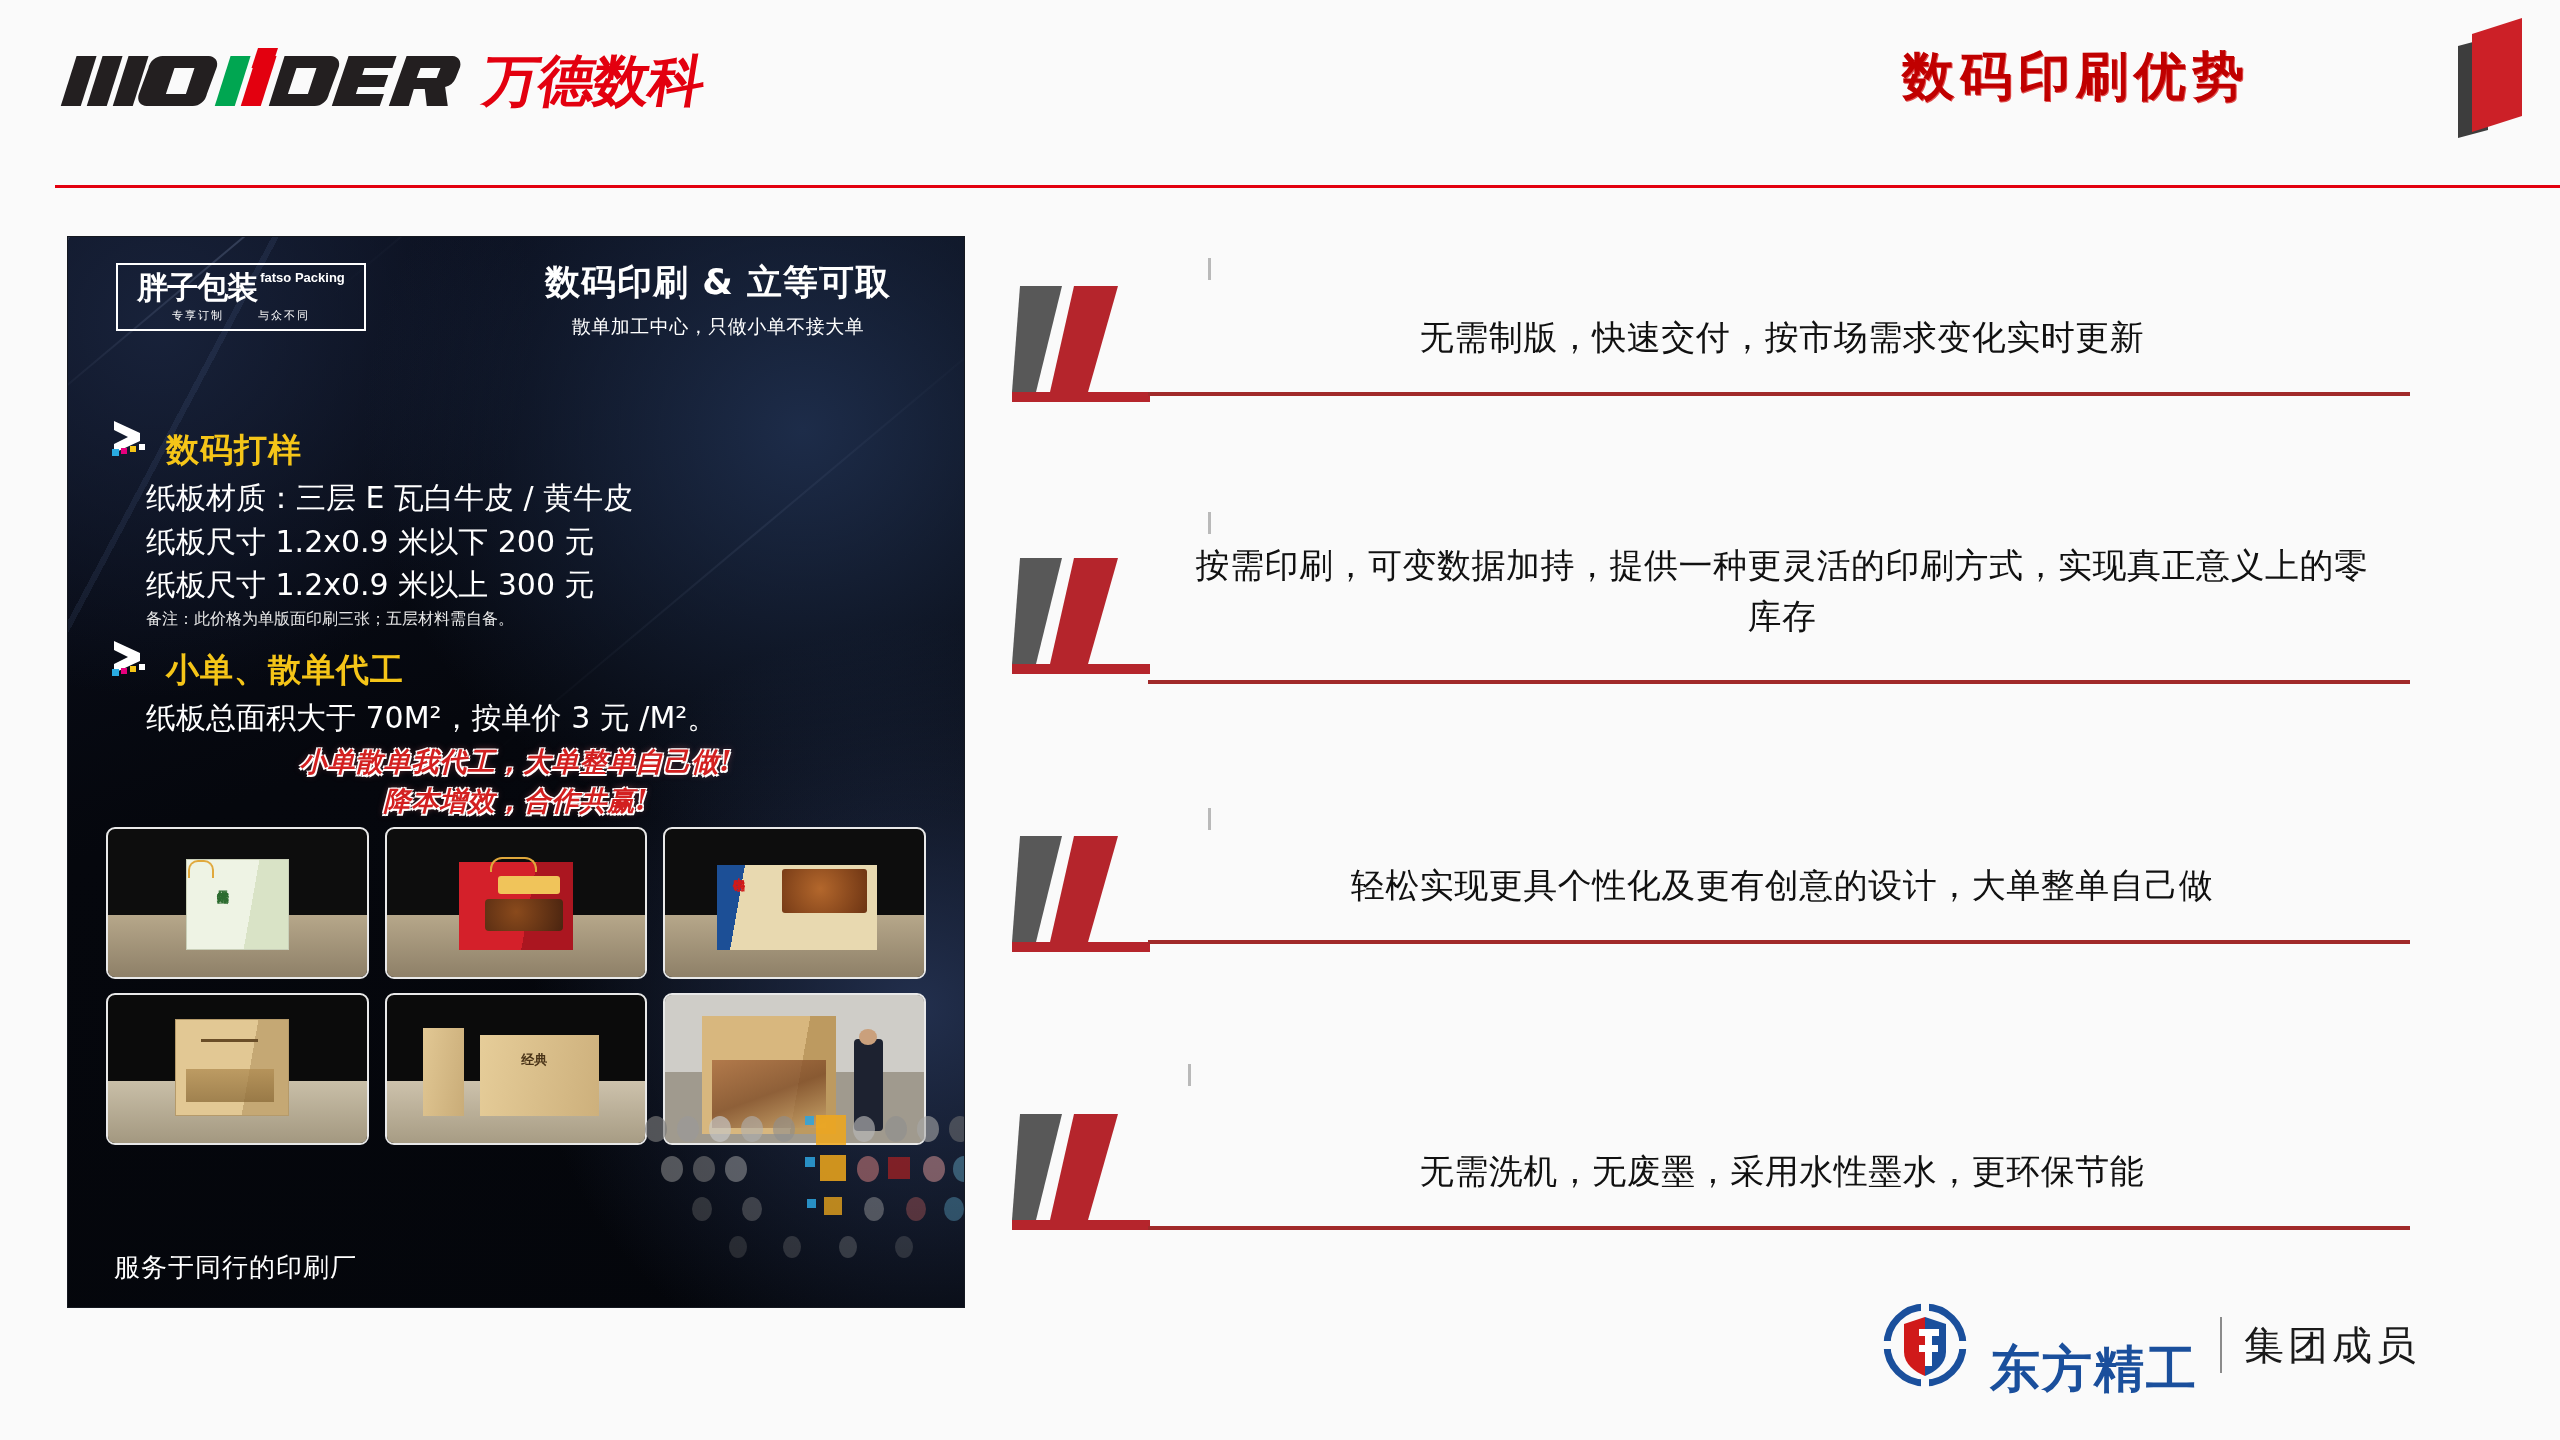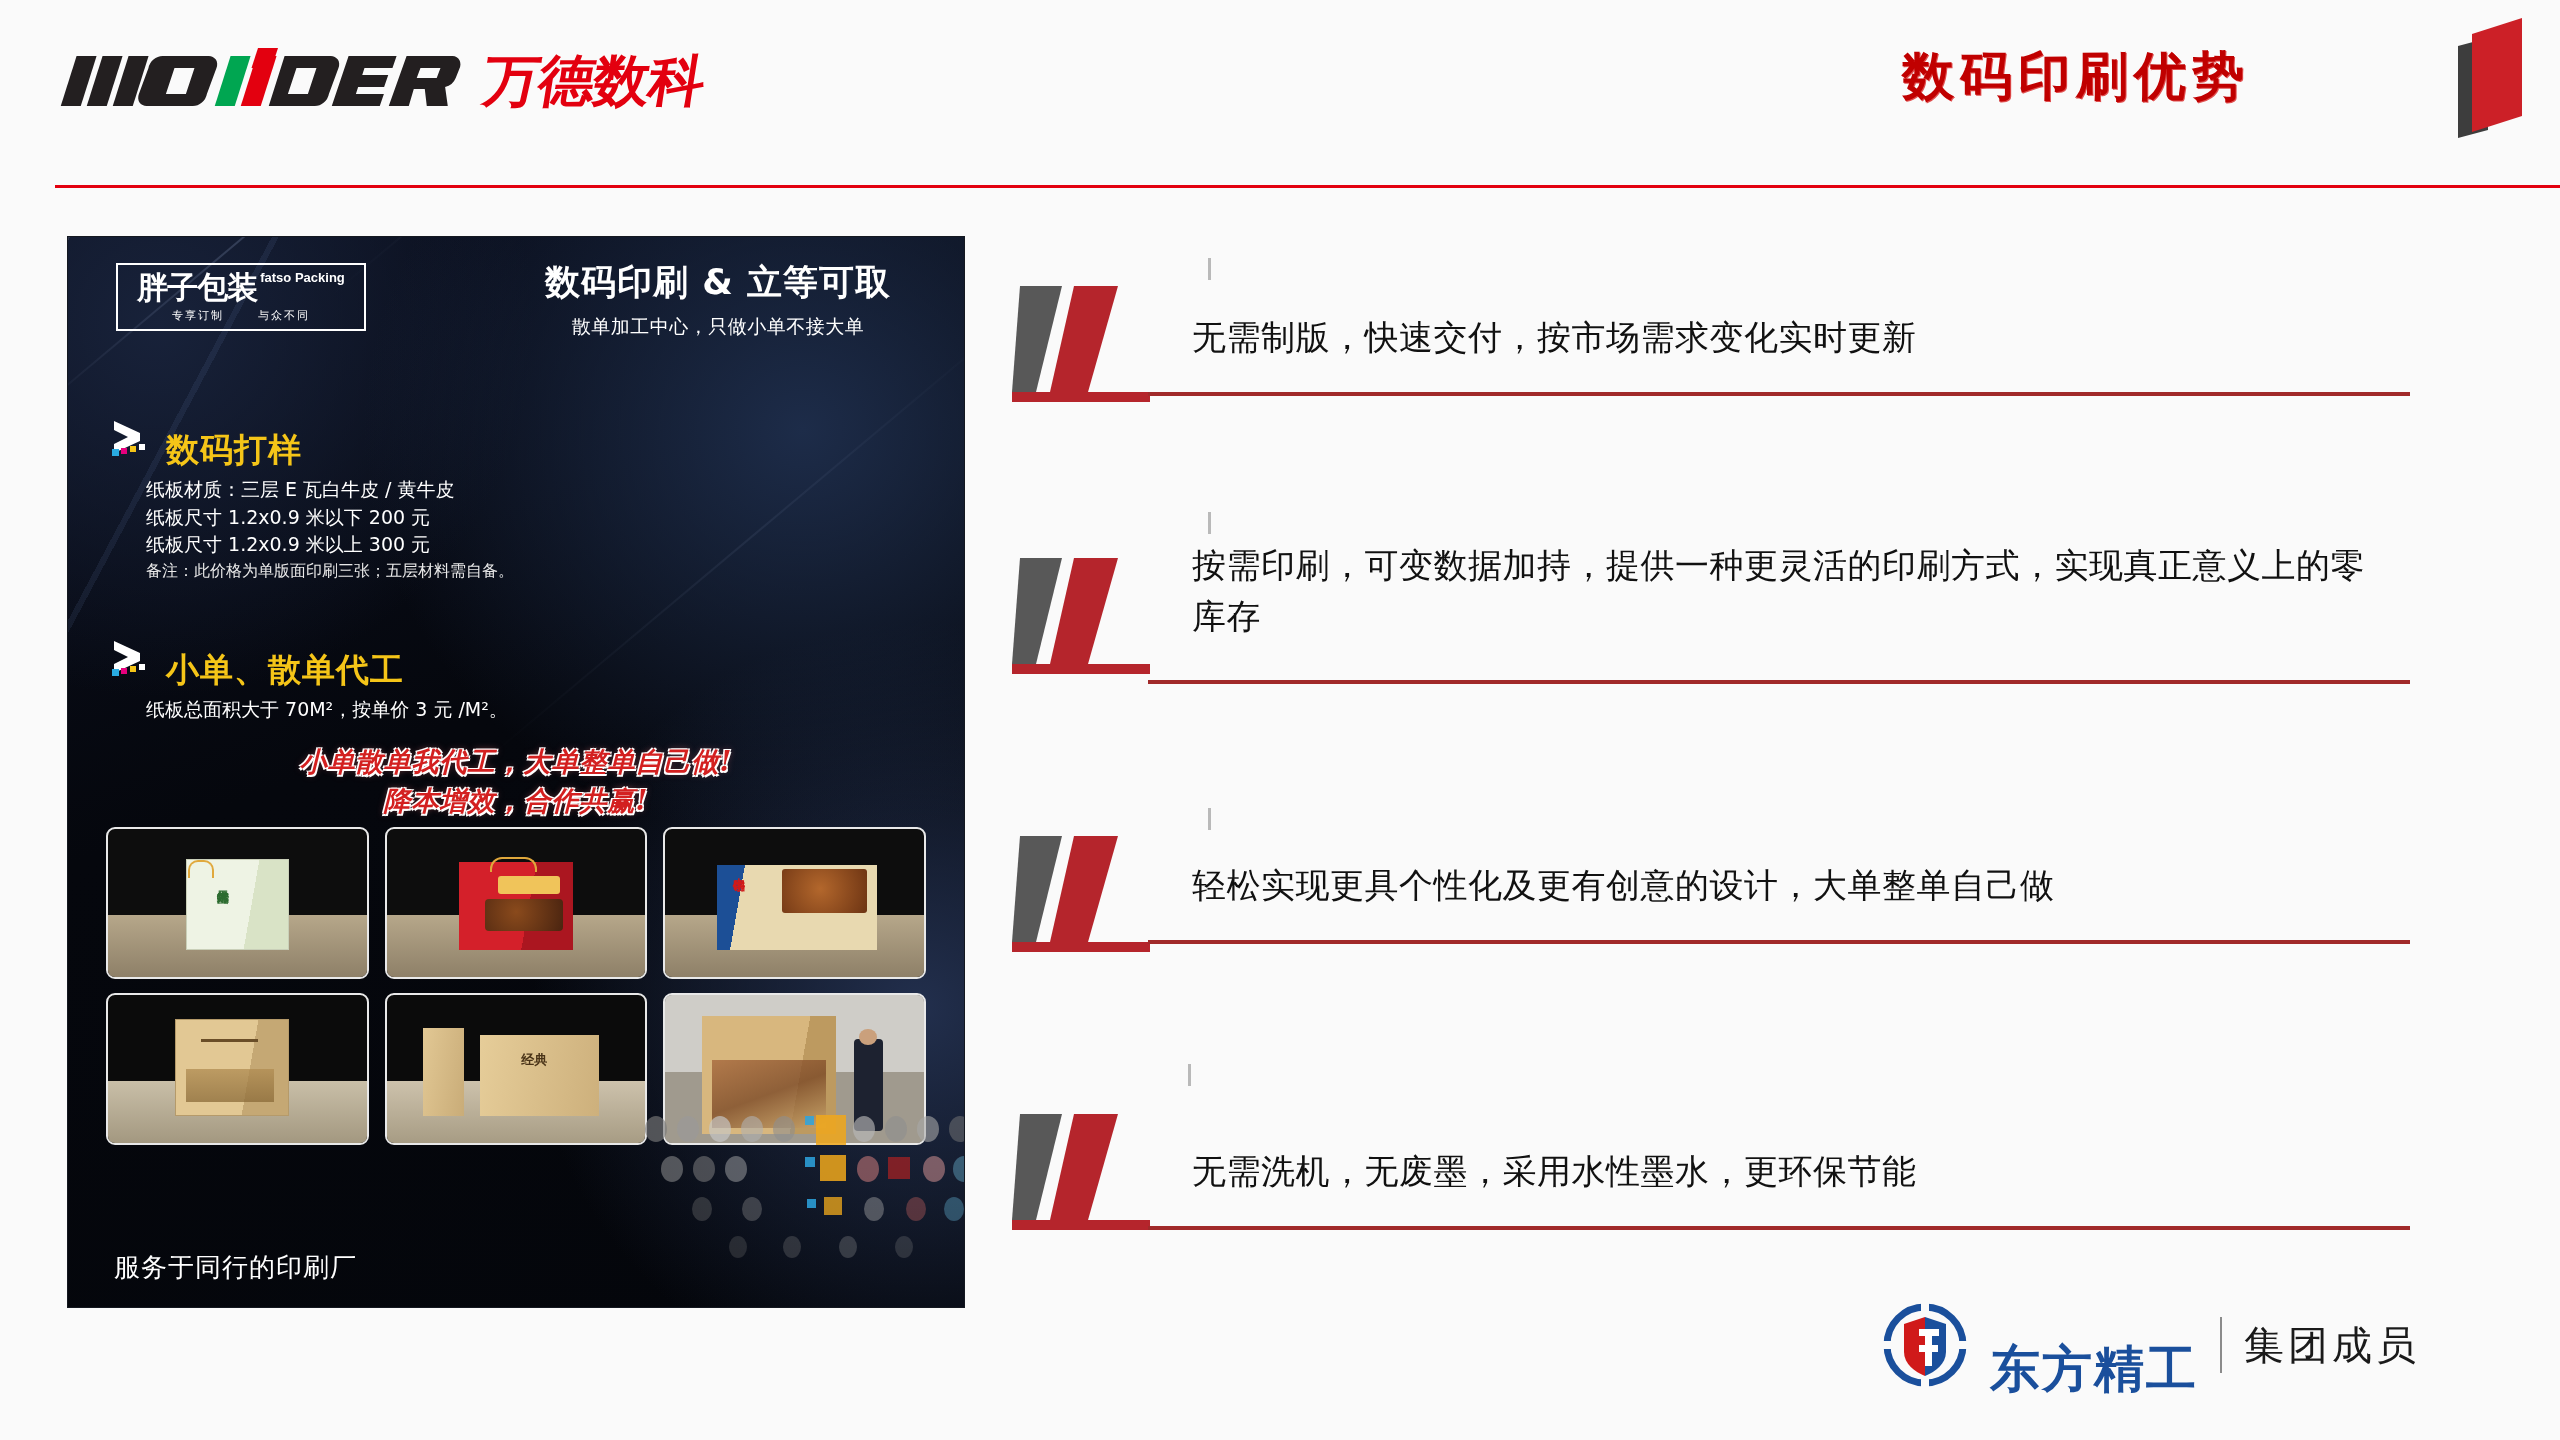--- a/index.html
+++ b/index.html
@@ -97,21 +97,21 @@
   }
 
   .sec { position:absolute; }
   .sec-head { display:flex; align-items:center; gap:10px; }
   .sec-title {
     color:#f5c518; font-family:"DejaVu Sans",sans-serif; font-weight:bold;
     font-size:33px; letter-spacing:1px; line-height:1;margin-top:26px;
   }
   .sec-line {
     color:#fff; font-family:"DejaVu Sans",sans-serif;
-    font-size:19px; line-height:1.45; white-space:nowrap;
+    font-size:30px; line-height:1.45; white-space:nowrap;
   }
   .sec-note {
     color:#e9e9e9; font-family:"DejaVu Sans",sans-serif;
     font-size:16px; line-height:1.5; white-space:nowrap;
   }
   .sec-body { margin-top:10px; margin-left:36px; }
 
   #slogan {
     position:absolute; left:0; top:505px; width:896px; text-align:center;
     font-family:"DejaVu Serif","Liberation Serif",serif;
@@ -142,21 +142,21 @@
   }
 
   
   #bullets { position:absolute; left:1010px; top:280px; width:1420px; }
   .bullet { position:absolute; left:0; width:1400px; }
   .bullet-mark { position:absolute; left:0; top:0; width:140px; height:130px; }
   .bullet-text {
     position:absolute; left:182px;
     font-family:"DejaVu Sans","Liberation Sans",sans-serif;
     font-size:34px; color:#111; line-height:1.5;
-    width:1180px; letter-spacing:0.5px;
+    width:1180px; letter-spacing:0.5px;text-align:center;
   }
   .bullet-rule { position:absolute; height:4px; background:#a12a2a; }
   .tickmark { position:absolute; width:3px; height:22px; background:#b9b9b9; }
 
   
   #footer-logo {
     position:absolute; right:140px; bottom:46px;
     display:flex; align-items:center; gap:22px;
   }
   #dfjg-cn {

